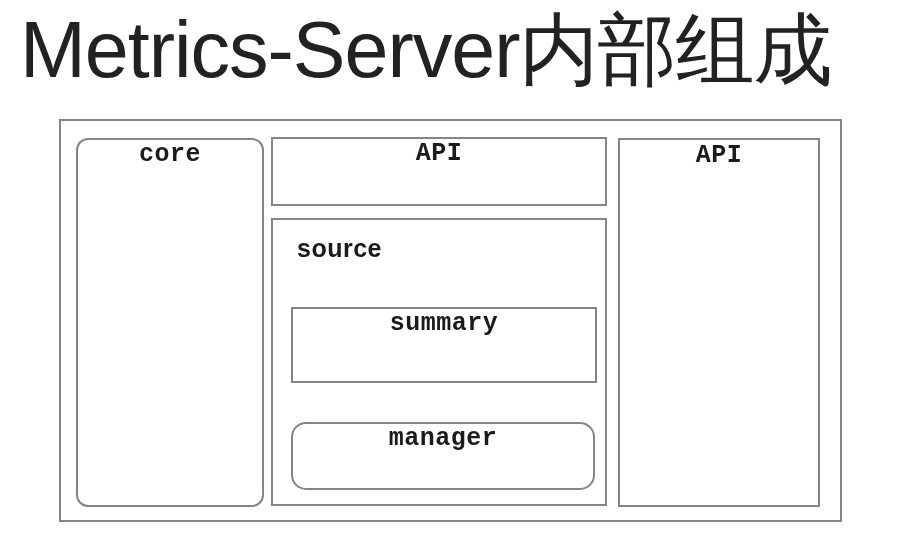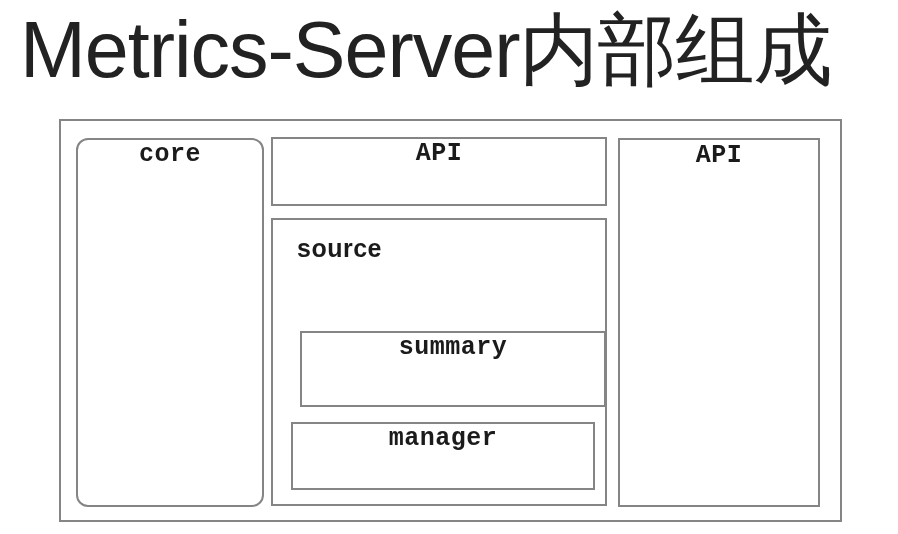--- a/index.html
+++ b/index.html
@@ -55,22 +55,22 @@
   .api-box     { left: 271px; top: 137px; width: 332px; height: 65px; }
   .source-box  { left: 271px; top: 218px; width: 332px; height: 284px; }
   .source-label{
     position: absolute;
     left: 24px; top: 14px;
     font-weight: bold;
     font-size: 25px;
     color: var(--text-color);
     letter-spacing: 0.5px;
   }
-  .summary-box { left: 300px; top: 307px; width: 302px; height: 72px; margin-top: 24px; }
-  .manager-box { left: 291px; top: 422px; width: 300px; height: 64px; }
+  .summary-box { left: 291px; top: 307px; width: 302px; height: 72px; }
+  .manager-box { left: 291px; top: 422px; width: 300px; height: 64px; border-radius: 15px; }
   
   .apireg-box  { left: 618px; top: 138px; width: 198px; height: 365px; }
   .apireg-label { line-height: 31px; }
 </style>
 </head>
 <body>
 
 <div class="canvas">
 
   <div class="title">Metrics-Server内部组成</div>

